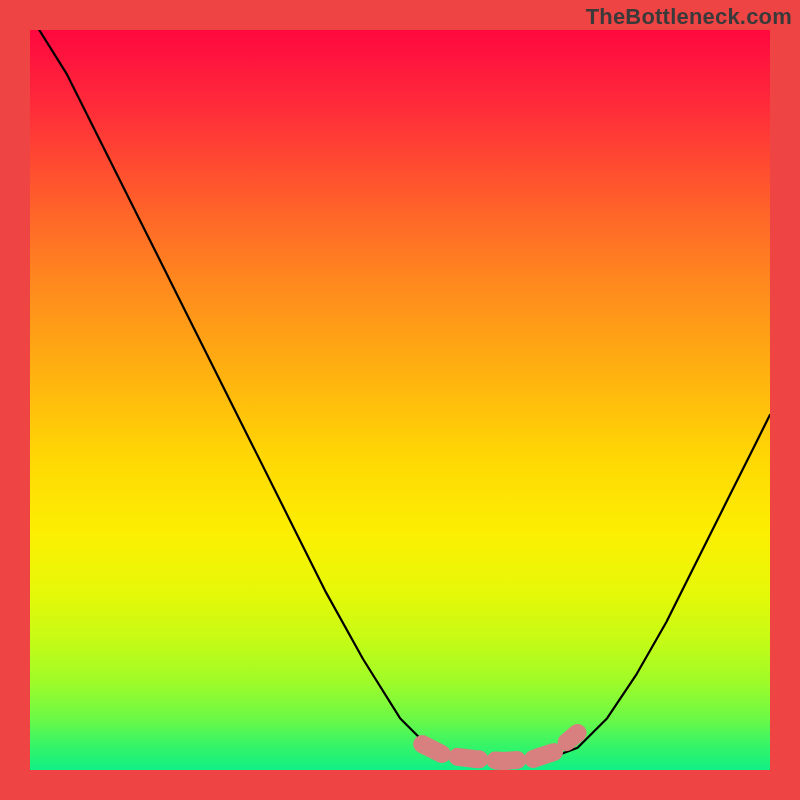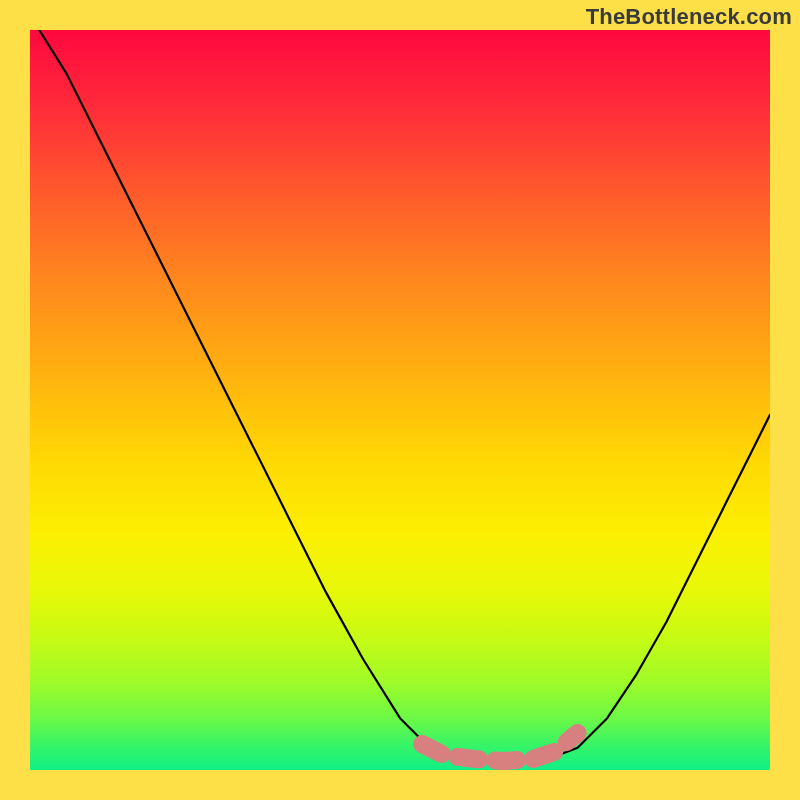--- a/index.html
+++ b/index.html
@@ -8,21 +8,21 @@
     width: 800px;
     height: 800px;
     background: #000;
     overflow: hidden;
     font-family: Arial, Helvetica, sans-serif;
   }
   .frame {
     position: relative;
     width: 800px;
     height: 800px;
-    background: #fde047;
+    background: #ef4444;
   }
   .watermark {
     position: absolute;
     top: 4px;
     right: 8px;
     color: #3a3a3a;
     font-size: 22px;
     font-weight: 600;
     letter-spacing: 0.2px;
     z-index: 10;

